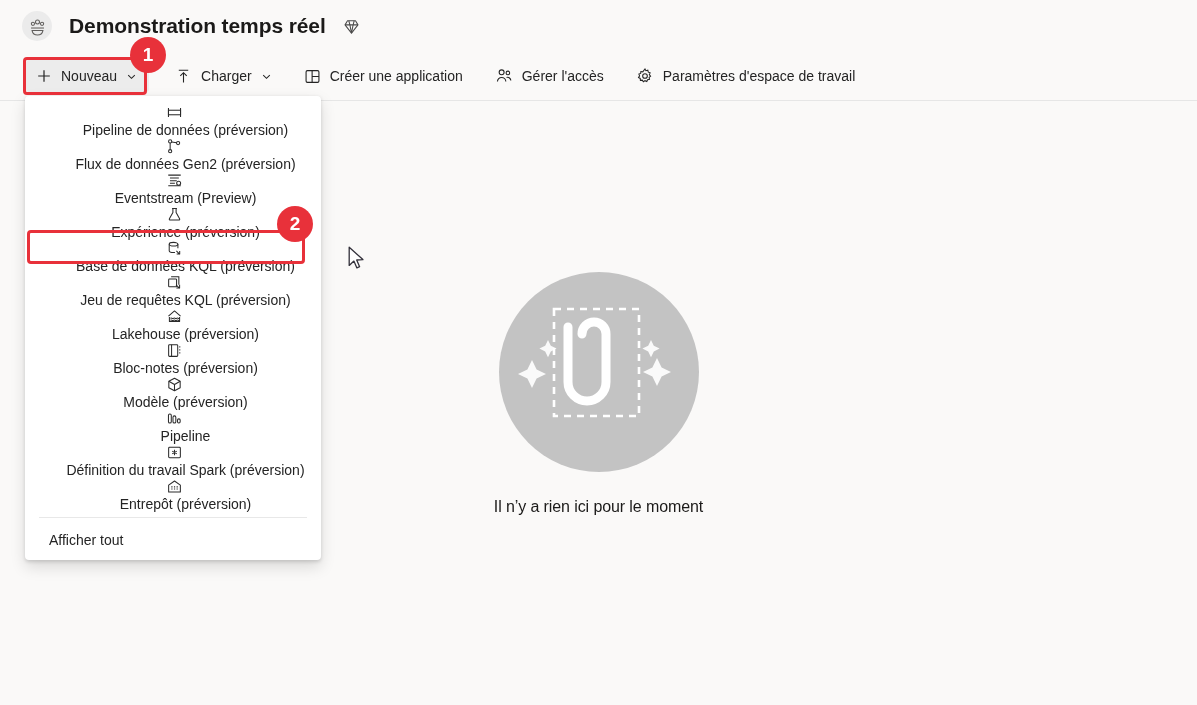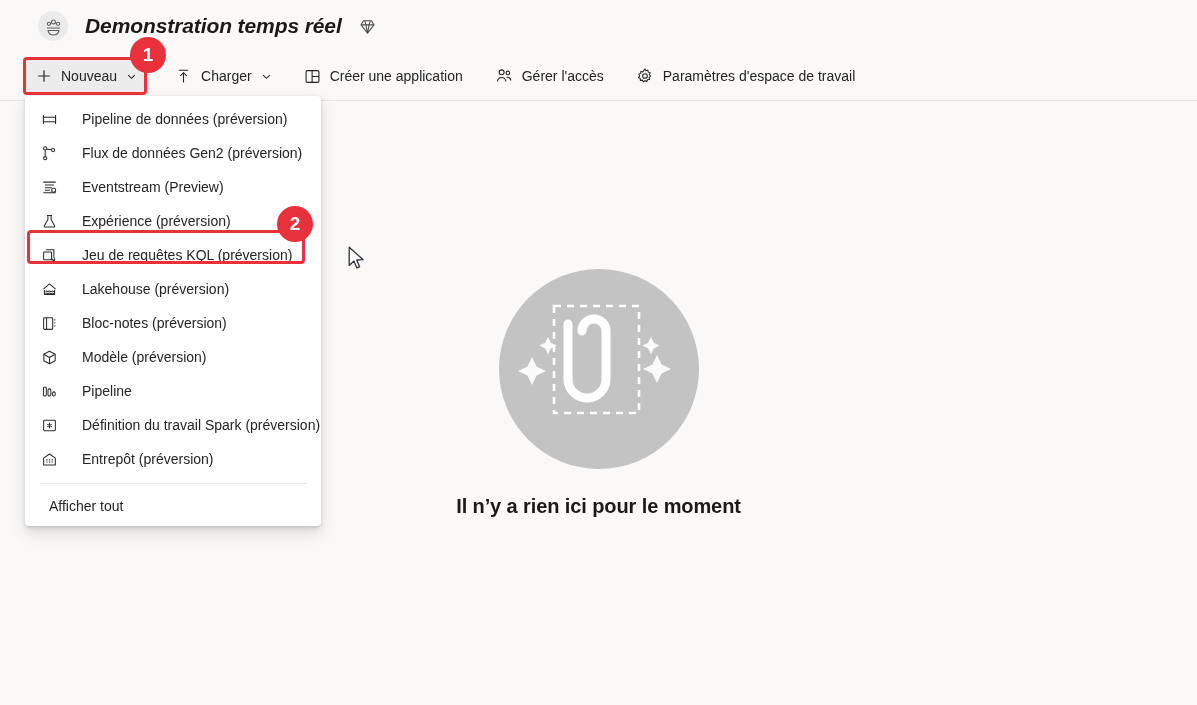--- a/index.html
+++ b/index.html
@@ -18,23 +18,22 @@
   }
 
   
   .ws-header {
     position: absolute;
     left: 0; top: 0;
     width: 1033px;
     height: 52px;
     display: flex;
     align-items: center;
-    padding-left: 38px;
-    box-sizing: border-box;
-    font-style: italic;
+    padding-left: 22px;
+    box-sizing: border-box;
   }
   .ws-avatar {
     width: 30px; height: 30px;
     border-radius: 50%;
     background: #ebebeb;
     display: flex;
     align-items: center;
     justify-content: center;
     flex: 0 0 auto;
   }
@@ -119,20 +118,21 @@
   .menu-item {
     display: flex;
     align-items: center;
     height: 34px;
     padding: 0 12px 0 14px;
     font-size: 14px;
     color: #242424;
     cursor: pointer;
     white-space: nowrap;
     box-sizing: border-box;
+    flex-direction: column;
   }
   .menu-item .mi-icon {
     width: 20px;
     height: 20px;
     flex: 0 0 auto;
     display: flex;
     align-items: center;
     justify-content: center;
     color: #2b2b2b;
   }
@@ -194,22 +194,22 @@
     justify-content: center;
     box-sizing: border-box;
   }
   .empty-illus {
     width: 200px;
     height: 200px;
     position: relative;
     margin-bottom: 26px;
   }
   .empty-title {
-    font-size: 20px;
-    font-weight: bold;
+    font-size: 16px;
+    font-weight: normal;
     color: #1b1a19;
     margin-bottom: 18px;
     letter-spacing: -0.1px;
   }
   .empty-sub {
     font-size: 14px;
     color: #3b3a39;
   }
 
   
@@ -371,20 +371,30 @@
 
   <div class="menu-item">
     <span class="mi-icon">
       <svg width="17" height="17" viewBox="0 0 18 18" fill="none" stroke="currentColor" stroke-width="1.1" stroke-linejoin="round">
         <path d="M6.4 2.6h5.2M7.3 2.6v4.2L3.6 13.4a1 1 0 0 0 .9 1.5h9a1 1 0 0 0 .9-1.5L10.7 6.8V2.6"></path>
       </svg>
     </span>
     <span class="mi-label">Expérience (préversion)</span>
   </div>
 
+  <div class="menu-item">
+    <span class="mi-icon">
+      <svg width="17" height="17" viewBox="0 0 18 18" fill="none" stroke="currentColor" stroke-width="1.1">
+        <ellipse cx="8" cy="4.4" rx="4.6" ry="1.9"></ellipse>
+        <path d="M3.4 4.4v7c0 1 2.1 1.9 4.6 1.9 0.5 0 1 0 1.5-.1M12.6 4.4v4.4"></path>
+        <path d="M11 11.6l3.6 3.6M11.3 14.9h3.2v-3.2" stroke-linejoin="round"></path>
+      </svg>
+    </span>
+    <span class="mi-label">Base de données KQL (préversion)</span>
+  </div>
 
   <div class="menu-item">
     <span class="mi-icon">
       <svg width="17" height="17" viewBox="0 0 18 18" fill="none" stroke="currentColor" stroke-width="1.1">
         <path d="M5.4 2.8h8.2v8.6"></path>
         <rect x="2.8" y="5.2" width="8.4" height="8.2" rx="0.8"></rect>
         <path d="M10.6 11.4l3.9 3.9M11 14.9h3.4v-3.4" stroke-linejoin="round"></path>
       </svg>
     </span>
     <span class="mi-label">Jeu de requêtes KQL (préversion)</span>

